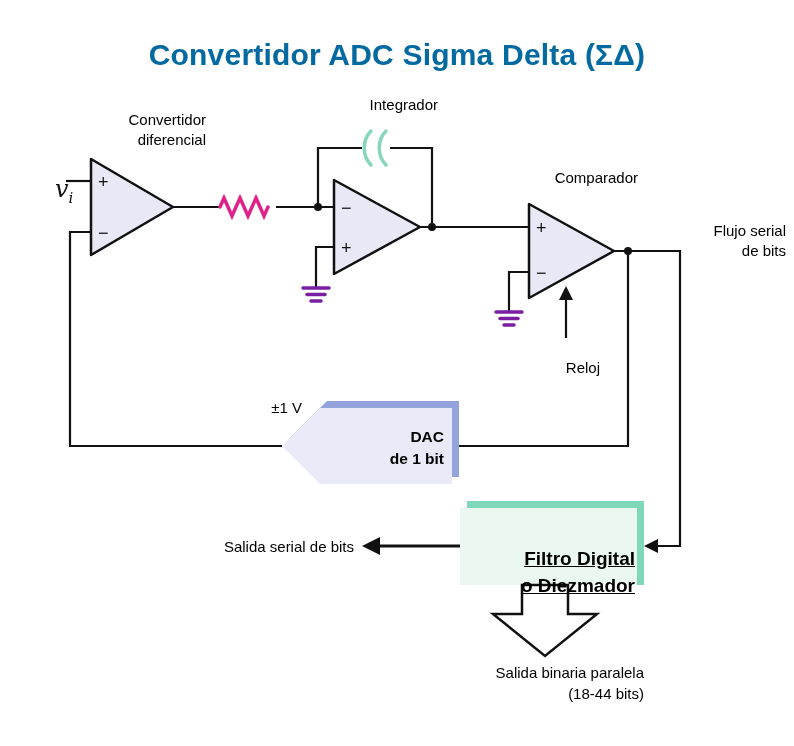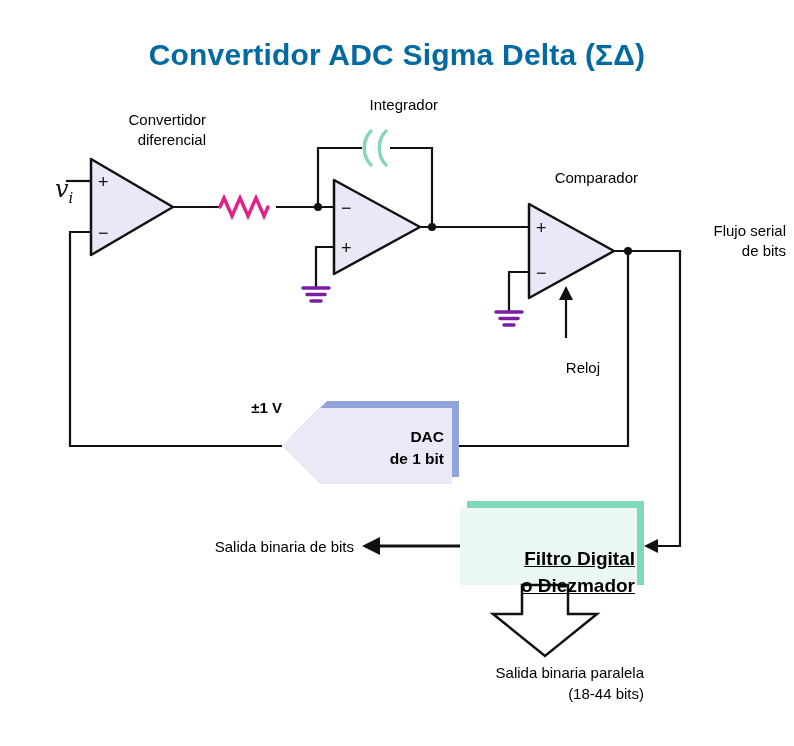--- a/index.html
+++ b/index.html
@@ -98,26 +98,26 @@
 
   <div class="lbl" style="left:308px;top:95px;width:130px;">Integrador</div>
 
   <div class="lbl" style="left:662px;top:221px;width:124px;">Flujo serial
 de bits</div>
 
   <div class="lbl" style="left:508px;top:168px;width:130px;">Comparador</div>
 
   <div class="lbl" style="left:534px;top:338px;width:66px;margin-top:20px;">Reloj</div>
 
-  <div class="lbl" style="left:220px;top:398px;width:62px;font-weight:bold;">±1 V</div>
+  <div class="lbl" style="left:240px;top:398px;width:62px;">±1 V</div>
 
   <div class="lbl bold" style="left:312px;top:426px;width:132px;line-height:1.4;font-size:15.5px;">DAC
 de 1 bit</div>
 
   <div class="lbl bold" style="left:462px;top:546px;width:173px;line-height:1.4;font-size:19px;text-decoration:underline;">Filtro Digital
 o Diezmador</div>
 
-  <div class="lbl" style="left:186px;top:537px;width:168px;">Salida binaria de bits</div>
+  <div class="lbl" style="left:186px;top:537px;width:168px;">Salida serial de bits</div>
 
   <div class="lbl" style="left:448px;top:662px;width:196px;line-height:1.4;">Salida binaria paralela
 (18-44 bits)</div>
 
 </div>
 
 </body></html>

